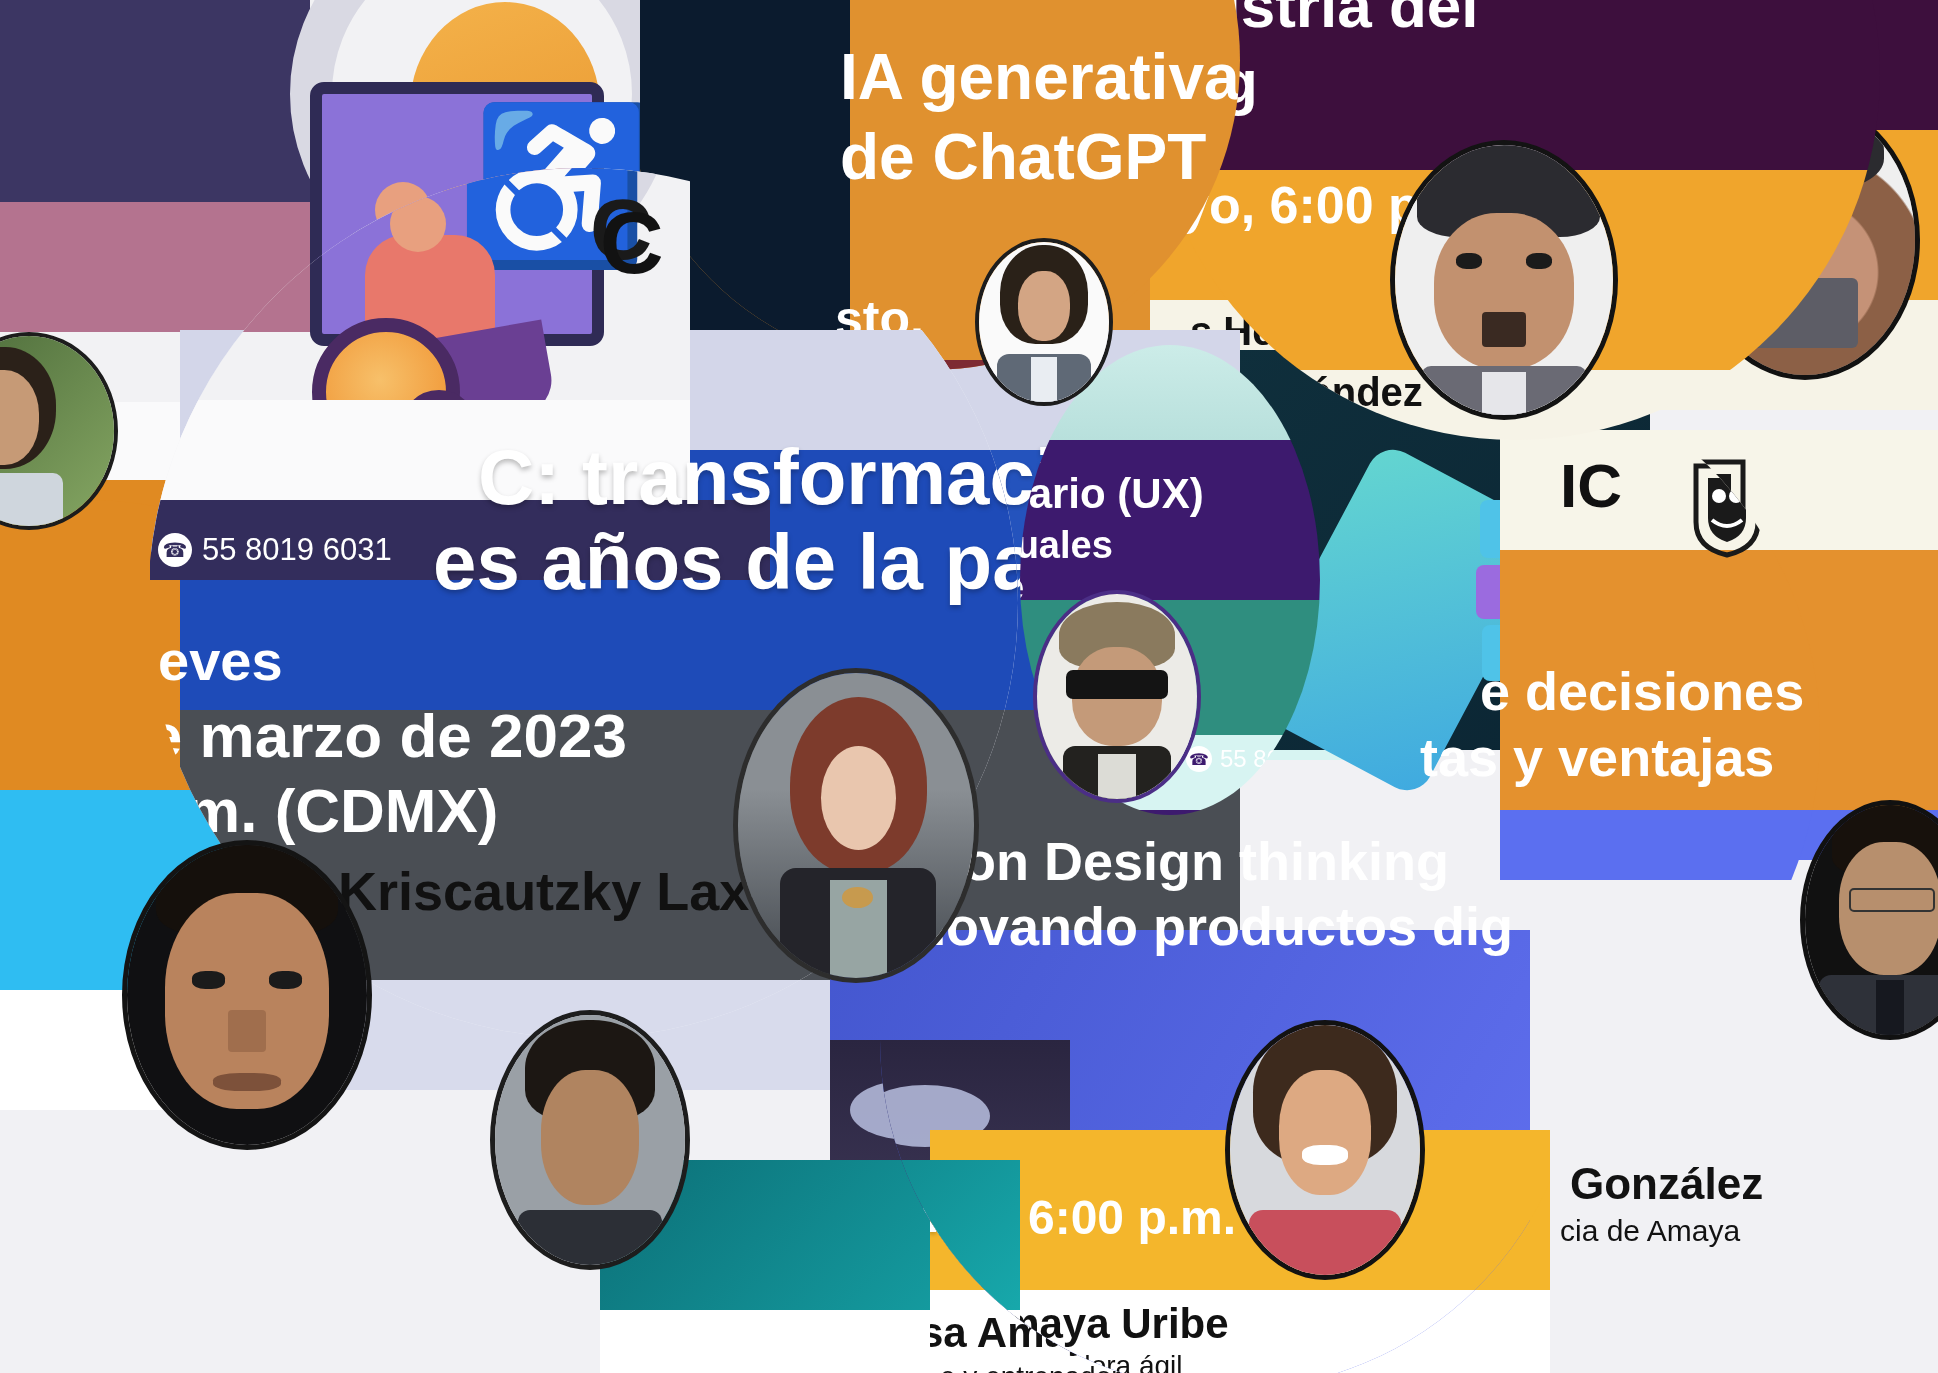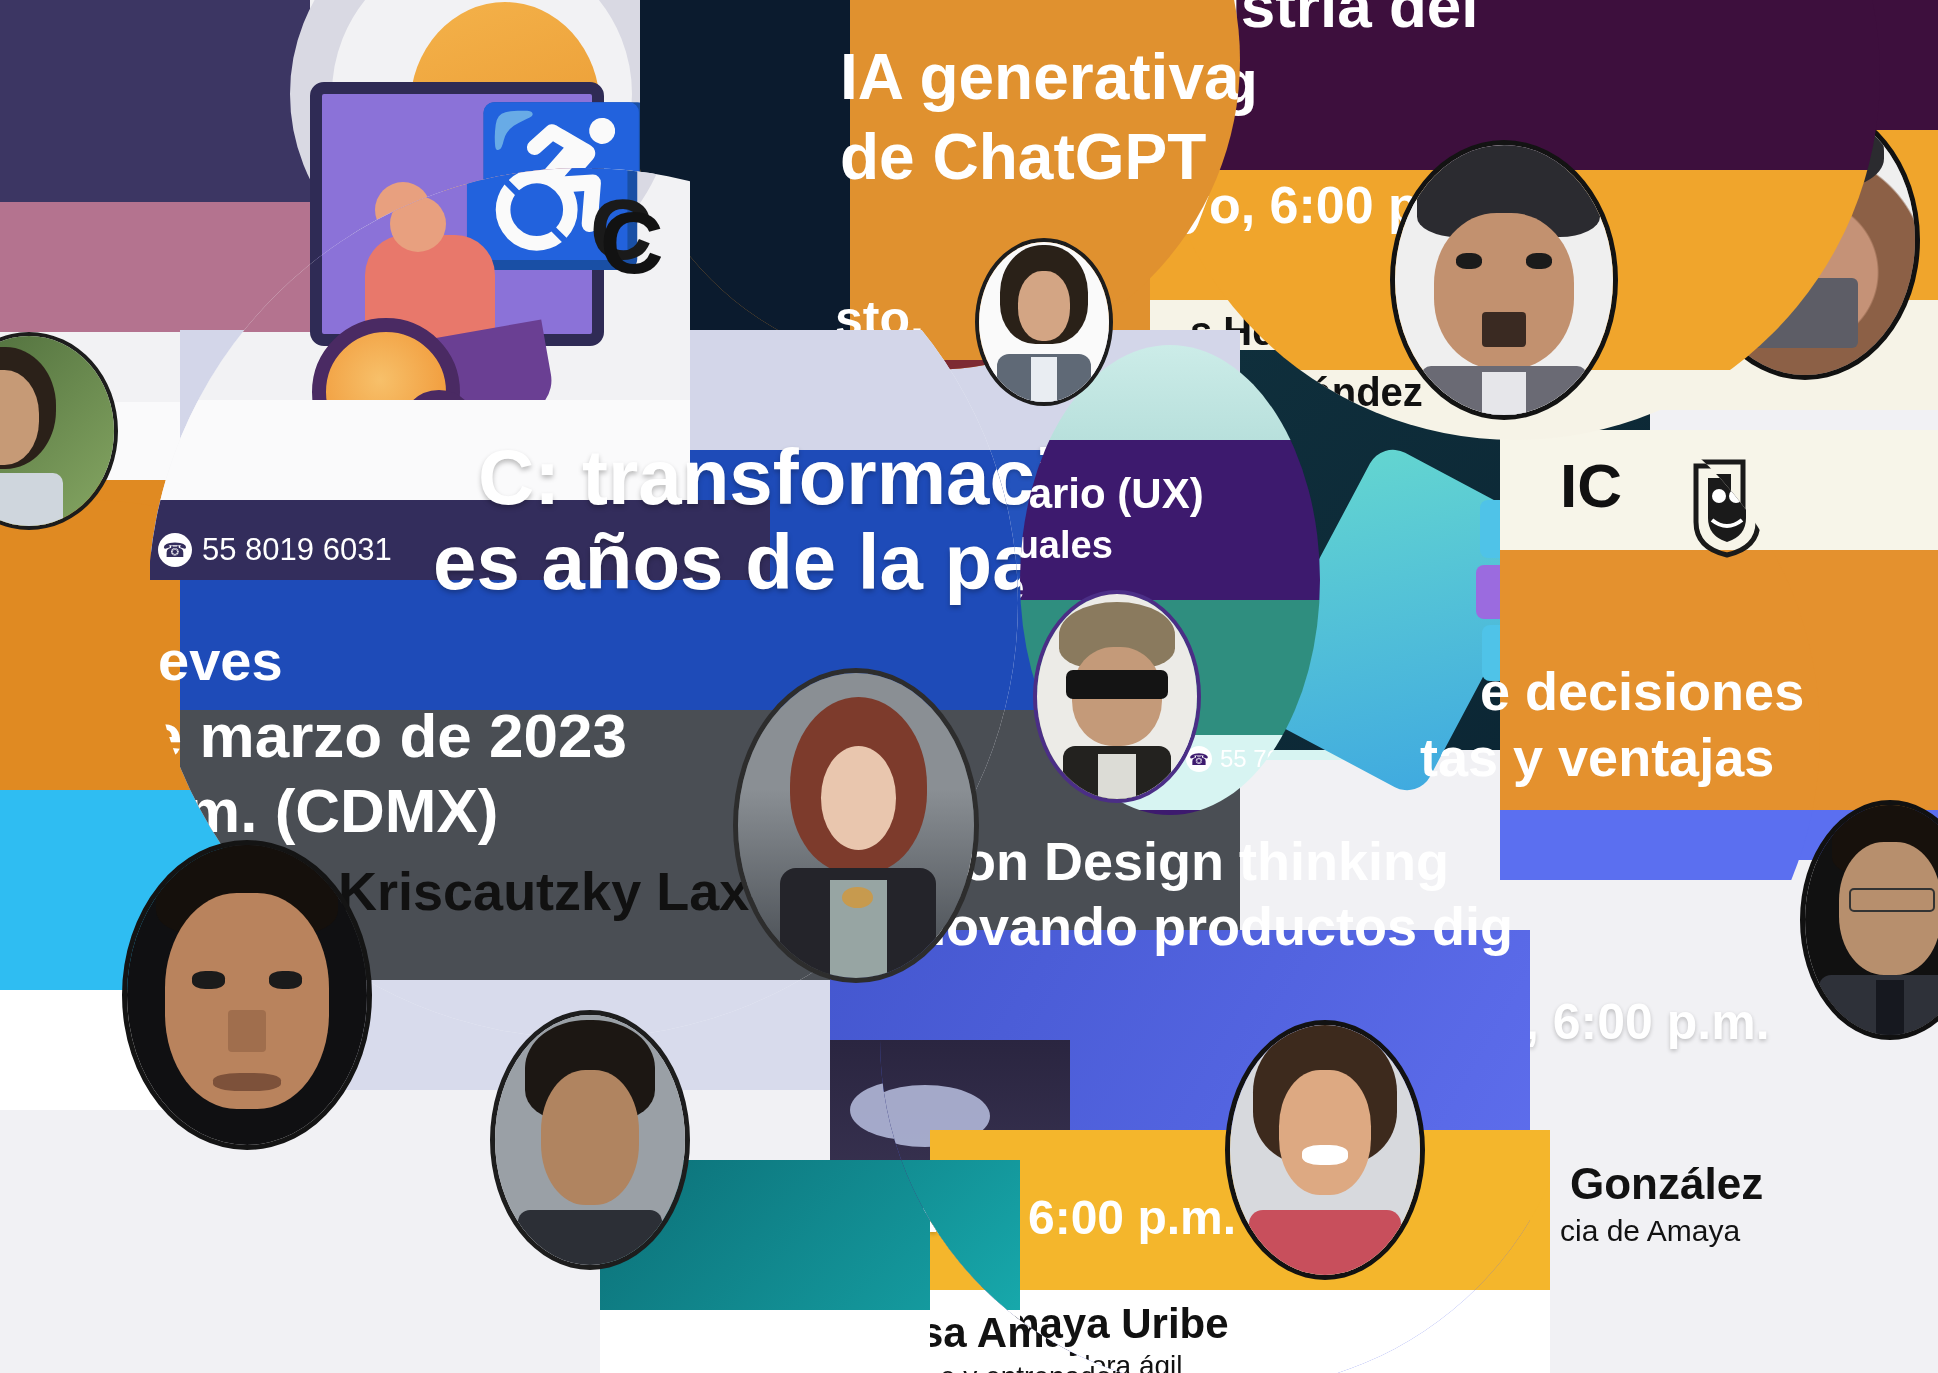--- a/index.html
+++ b/index.html
@@ -218,21 +218,20 @@
   <div class="layer" id="card-dt">
     <div class="clouds">
       <div class="cl" style="left:20px;top:40px;width:120px;height:60px;"></div>
       <div class="cl" style="left:50px;top:170px;width:160px;height:80px;"></div>
     </div>
     <div class="cream"></div>
 
     <div class="txt" style="left:-10px;top:-5px;font-size:54px;">s innovando productos dig</div>
   </div>
 
-  <div class="txt" style="left:1525px;top:995px;font-size:50px;z-index:9;">, 6:00 p.m.</div>
   <div class="txt dark" style="left:1570px;top:1160px;font-size:44px;z-index:9;">González</div>
   <div class="txt dark thin" style="left:1560px;top:1215px;font-size:30px;z-index:9;">cia de Amaya</div>
 
   <div class="layer" id="card-teal">
     <div class="wt"></div>
   </div>
 
   <div class="layer" id="card-ama">
     <div class="wt"></div>
     <div class="txt" style="left:-20px;top:60px;font-size:48px;">unio, 6:00 p.m.</div>
@@ -297,21 +296,21 @@
       <div style="position:absolute;left:1000px;top:440px;width:400px;height:160px;background:#3d1a6e;"></div>
       <div style="position:absolute;left:1000px;top:600px;width:400px;height:135px;background:#2f8e7f;"></div>
       <div style="position:absolute;left:1000px;top:735px;width:400px;height:75px;background:#d7f4f2;"></div>
       <div style="position:absolute;left:1000px;top:810px;width:400px;height:90px;background:#3d1a6e;"></div>
       <div style="position:absolute;left:1003px;top:470px;color:#fff;font-weight:bold;font-size:42px;white-space:nowrap;">uario (UX)</div>
       <div style="position:absolute;left:1003px;top:524px;color:#fff;font-weight:bold;font-size:38px;white-space:nowrap;">tuales</div>
       <div style="position:absolute;left:1003px;top:566px;color:#fff;font-weight:bold;font-size:38px;white-space:nowrap;">e</div>
       <div style="position:absolute;left:960px;top:715px;color:#111;font-weight:bold;font-size:42px;white-space:nowrap;">ferer</div>
       <div style="position:absolute;left:1186px;top:745px;display:flex;align-items:center;gap:8px;color:#fff;font-size:24px;">
         <span style="width:26px;height:26px;border-radius:50%;background:#fff;color:#3d1a6e;display:flex;align-items:center;justify-content:center;font-size:16px;">☎</span>
-        <span>55 70</span>
+        <span>55 80</span>
       </div>
     </div>
   </div>
 
   <div class="crop" style="left:1033px;top:590px;width:160px;height:205px;border:4px solid #4b2e86;z-index:24;">
     <div style="position:absolute;inset:0;background:#ecebe7;"></div>
     <div style="position:absolute;left:14%;top:4%;width:72%;height:32%;border-radius:50% 50% 30% 30%;background:#8a7a5e;"></div>
     <div style="position:absolute;left:22%;top:26%;width:56%;height:48%;border-radius:46%;background:#c49a79;"></div>
     <div style="position:absolute;left:18%;top:37%;width:64%;height:14%;border-radius:7px;background:#141414;"></div>
     <div style="position:absolute;left:16%;top:74%;width:68%;height:26%;background:#23221f;border-radius:12px 12px 0 0;"></div>

